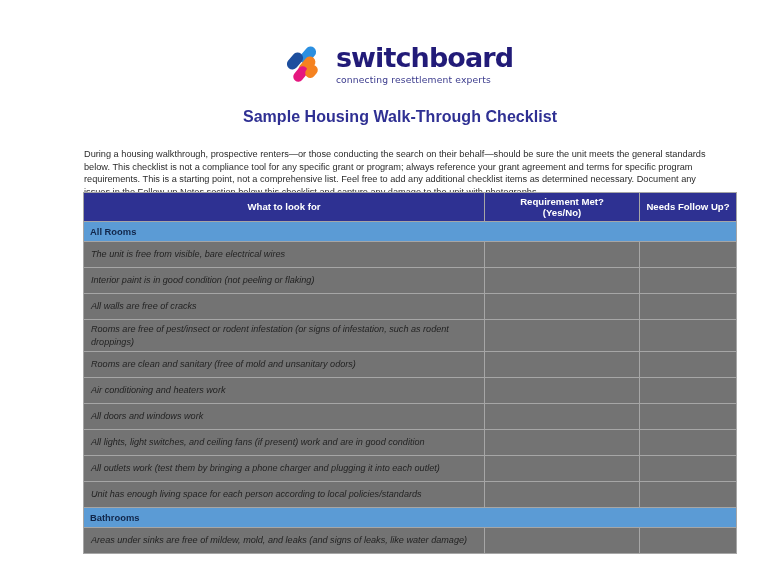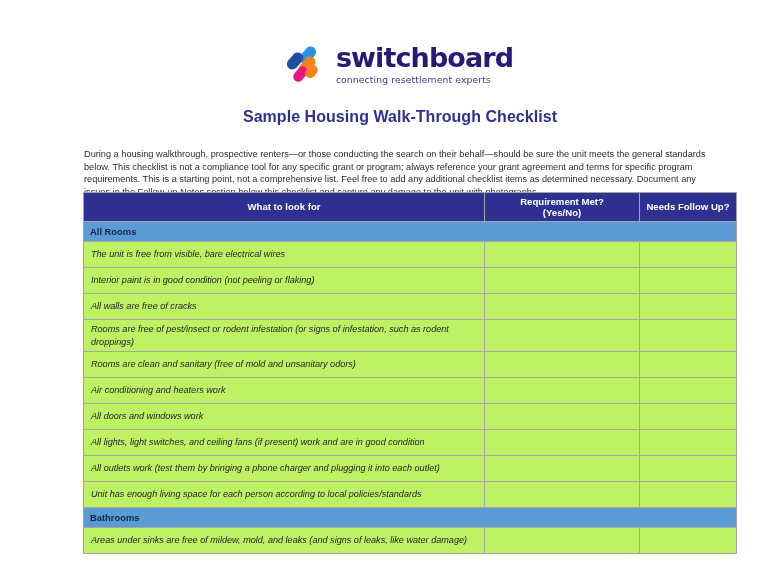--- a/index.html
+++ b/index.html
@@ -129,21 +129,21 @@
     background: #5b9bd5;
     color: #11264a;
     font-size: 9.4px;
     font-weight: bold;
     height: 17px;
     padding: 1px 6px;
     border: 1px solid #a6a6a6;
   }
 
   tr.item-row td {
-    background: #bef264;
+    background: #737373;
     height: 21px;
     padding: 2px 7px;
   }
   td.item-text {
     font-size: 9.1px;
     font-style: italic;
     color: #232323;
     line-height: 12.2px;
     text-align: left;
   }

